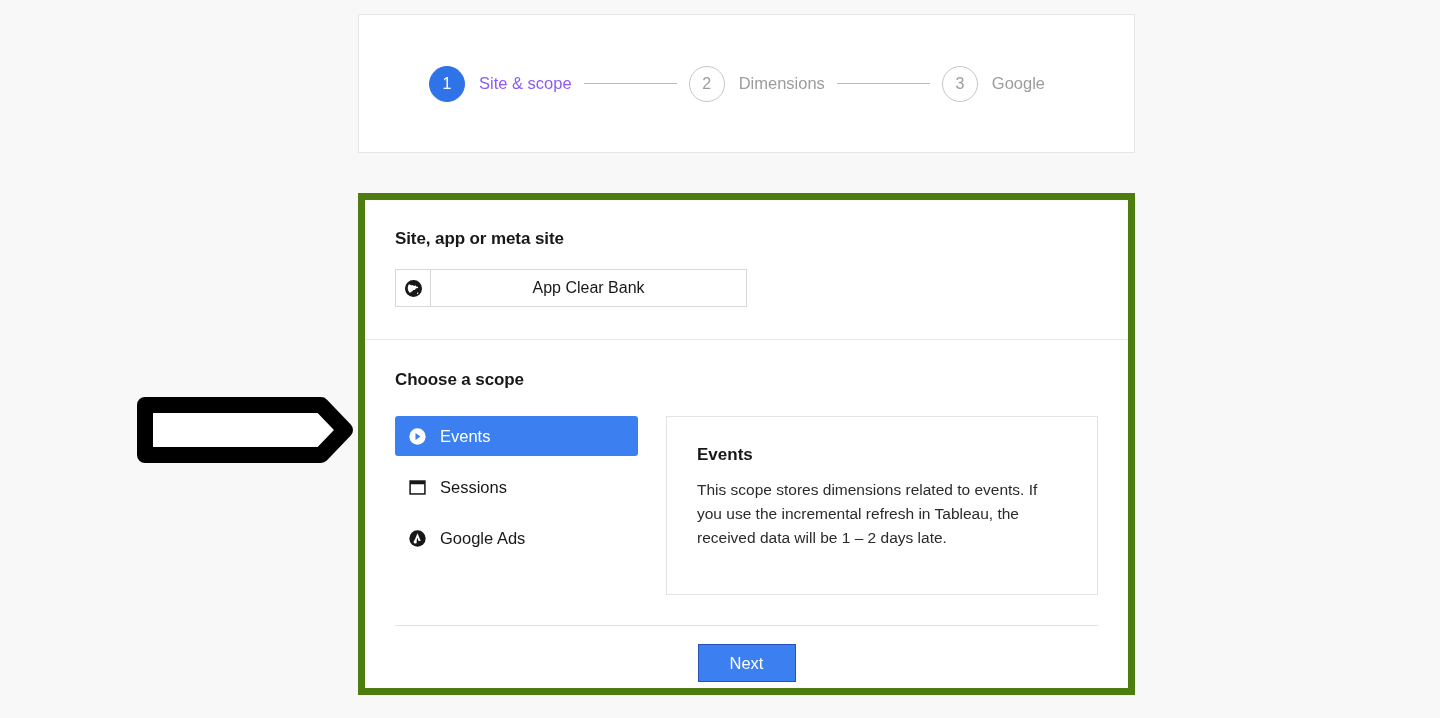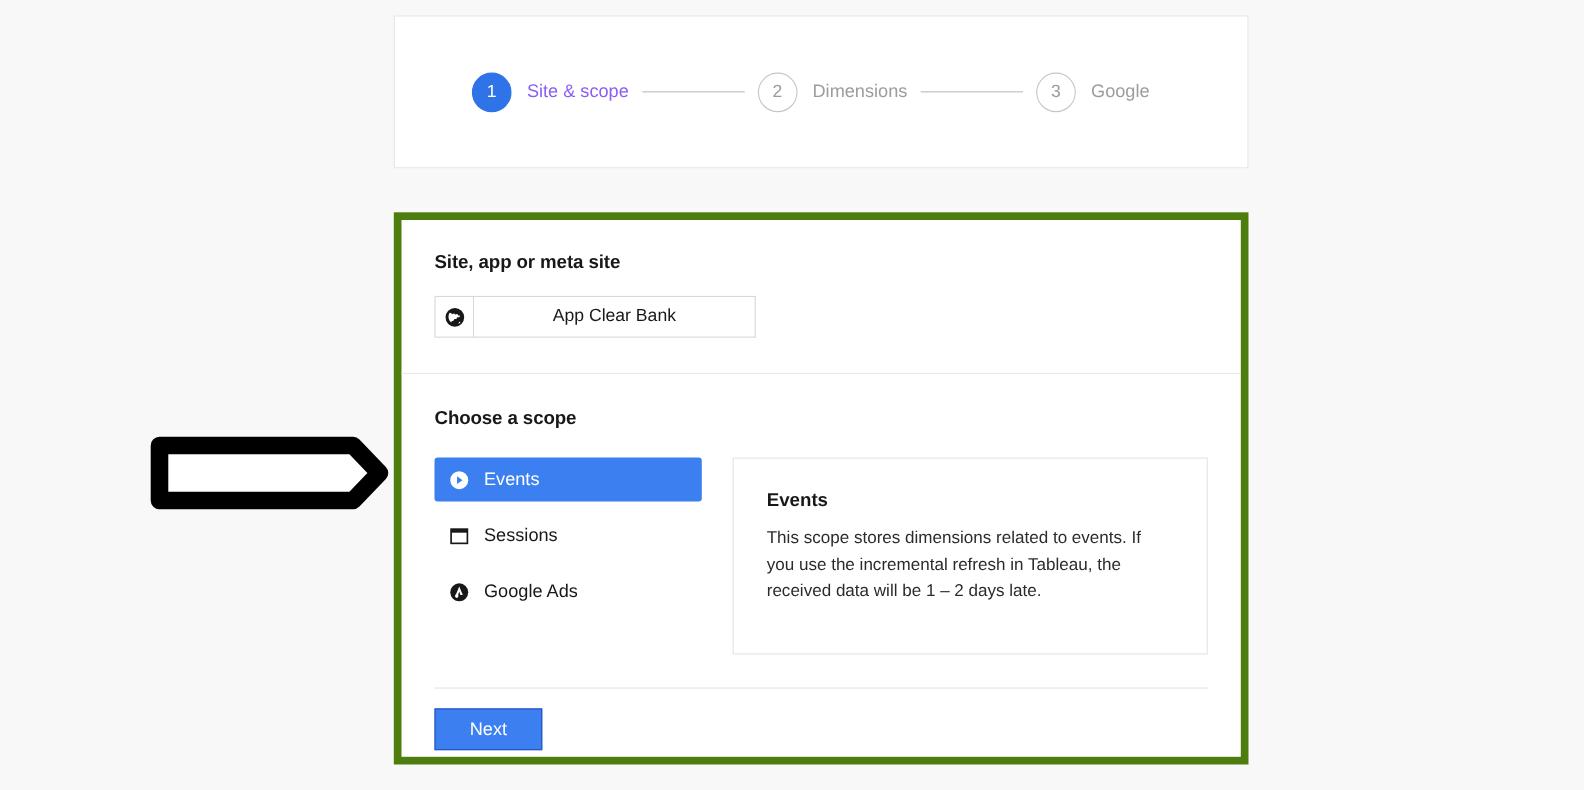--- a/index.html
+++ b/index.html
@@ -101,21 +101,21 @@
     font-size: 17px;
     font-weight: bold;
     color: #17181a;
     margin: 0;
     letter-spacing: -0.1px;
   }
 
   .site-field {
     margin-top: 20px;
     display: flex;
-    width: 292px;
+    width: 352px;
     height: 38px;
   }
   .site-field-icon {
     width: 36px;
     border: 1px solid #d8d8d8;
     box-sizing: border-box;
     display: flex;
     align-items: center;
     justify-content: center;
     background: #ffffff;
@@ -197,21 +197,21 @@
   }
 
   .footer-divider {
     margin: 30px 30px 0 30px;
     height: 1px;
     background: #e3e3e3;
   }
   .footer {
     padding: 18px 30px 0 30px;
     display: flex;
-    justify-content: flex-start;
+    justify-content: center;
   }
   .next-button {
     background: #3b7ff0;
     border: 1px solid #2a50b8;
     color: #ffffff;
     font-size: 16.5px;
     font-family: "Liberation Sans", sans-serif;
     width: 98px;
     height: 38px;
     cursor: pointer;

